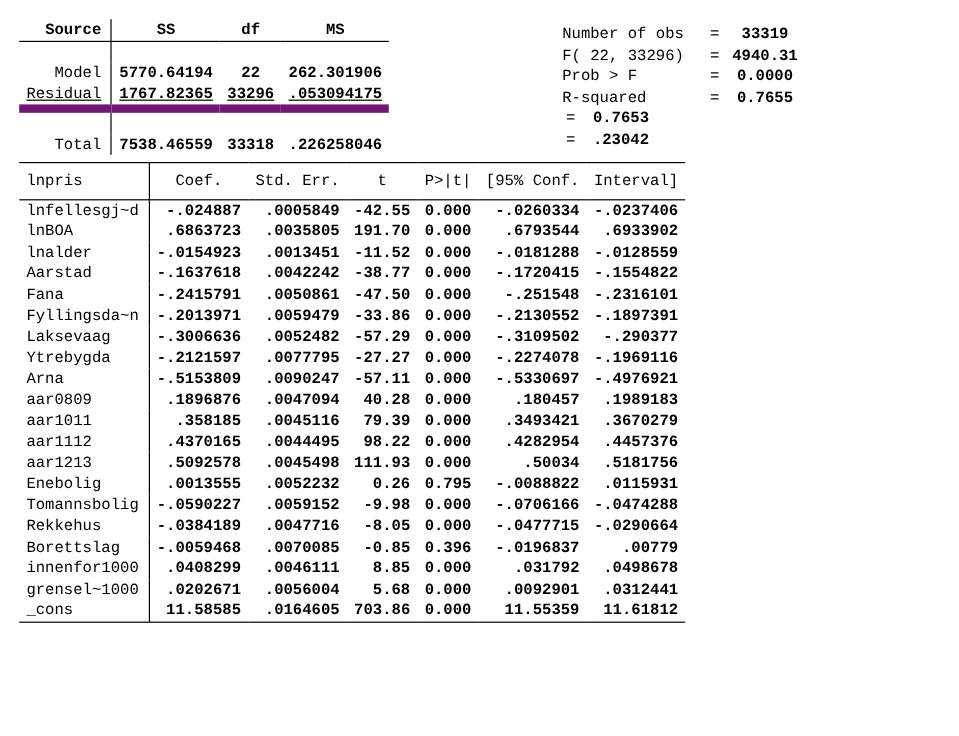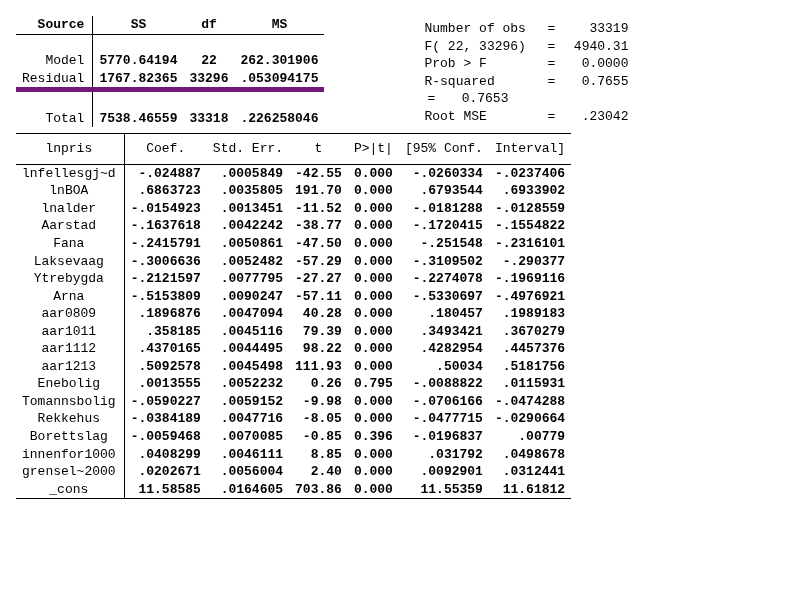--- a/index.html
+++ b/index.html
@@ -8,20 +8,21 @@
       background: #fff;
       color: #000;
       padding: 8px;
       width: 799px;
       box-sizing: border-box;
       line-height: 1.35;
     }
     .top-section {
       display: flex;
       margin-bottom: 4px;
+      gap: 44px;
     }
     .anova-block {
       flex: 0 0 auto;
     }
     .stats-block {
       margin-left: 100px;
       padding-top: 4px;
     }
     table {
       border-collapse: collapse;
@@ -37,37 +38,38 @@
       text-align: right;
       padding-right: 8px;
     }
     .anova .vbar {
       border-right: 1px solid #000;
     }
     .anova thead tr th {
       border-bottom: 1px solid #000;
     }
     .anova .mid-border td {
-      border-bottom: 5px solid #701a75;
+      border-bottom: 7px solid #701a75;
+      text-decoration: underline;
     }
     .stats-row {
       display: flex;
       font-weight: normal;
     }
     .stats-label {
       width: 120px;
     }
     .stats-eq {
       width: 14px;
       text-align: center;
     }
     .stats-val {
       width: 70px;
-      text-align: right;
-      font-weight: normal;
+      text-align: center;
+      font-weight: bold;
     }
     .coef {
       border-top: 1px solid #000;
       border-bottom: 1px solid #000;
       margin-top: 6px;
     }
     .coef th {
       text-align: center;
       font-weight: normal;
       border-bottom: 1px solid #000;
@@ -75,21 +77,21 @@
       padding-top: 6px;
       padding-bottom: 6px;
     }
     .coef td {
       text-align: right;
     }
     .coef .vbar {
       border-right: 1px solid #000;
     }
     .coef .var {
-      text-align: center;
+      text-align: left;
       padding-right: 8px;
     }
     .bold {
       font-weight: bold;
     }
   </style>
 </head>
 <body>
 
 <div class="top-section">
@@ -157,21 +159,20 @@
     <div class="stats-row">
       <span class="stats-label">R-squared</span>
       <span class="stats-eq">=</span>
       <span class="stats-val">0.7655</span>
     </div>
     <div class="stats-row">
       <span class="stats-eq">=</span>
       <span class="stats-val">0.7653</span>
     </div>
     <div class="stats-row">
-      <span class="stats-label">Root MSE</span>
       <span class="stats-eq">=</span>
       <span class="stats-val">.23042</span>
     </div>
   </div>
 </div>
 
 <table class="coef">
   <thead>
     <tr>
       <th class="var vbar">lnpris</th>
@@ -223,20 +224,29 @@
       <tr>
         <td class="var vbar">Fana</td>
         <td class="bold">-.2415791</td>
         <td class="bold">.0050861</td>
         <td class="bold">-47.50</td>
         <td class="bold">0.000</td>
         <td class="bold">-.251548</td>
         <td class="bold">-.2316101</td>
       </tr>
       <tr>
+        <td class="var vbar">Fyllingsda~n</td>
+        <td class="bold">-.2013971</td>
+        <td class="bold">.0059479</td>
+        <td class="bold">-33.86</td>
+        <td class="bold">0.000</td>
+        <td class="bold">-.2130552</td>
+        <td class="bold">-.1897391</td>
+      </tr>
+      <tr>
         <td class="var vbar">Laksevaag</td>
         <td class="bold">-.3006636</td>
         <td class="bold">.0052482</td>
         <td class="bold">-57.29</td>
         <td class="bold">0.000</td>
         <td class="bold">-.3109502</td>
         <td class="bold">-.290377</td>
       </tr>
       <tr>
         <td class="var vbar">Ytrebygda</td>
@@ -331,24 +341,24 @@
       <tr>
         <td class="var vbar">innenfor1000</td>
         <td class="bold">.0408299</td>
         <td class="bold">.0046111</td>
         <td class="bold">8.85</td>
         <td class="bold">0.000</td>
         <td class="bold">.031792</td>
         <td class="bold">.0498678</td>
       </tr>
       <tr>
-        <td class="var vbar">grensel~2000</td>
+        <td class="var vbar">grensel~1000</td>
         <td class="bold">.0202671</td>
         <td class="bold">.0056004</td>
-        <td class="bold">2.40</td>
+        <td class="bold">5.68</td>
         <td class="bold">0.000</td>
         <td class="bold">.0092901</td>
         <td class="bold">.0312441</td>
       </tr>
       <tr>
         <td class="var vbar">_cons</td>
         <td class="bold">11.58585</td>
         <td class="bold">.0164605</td>
         <td class="bold">703.86</td>
         <td class="bold">0.000</td>

